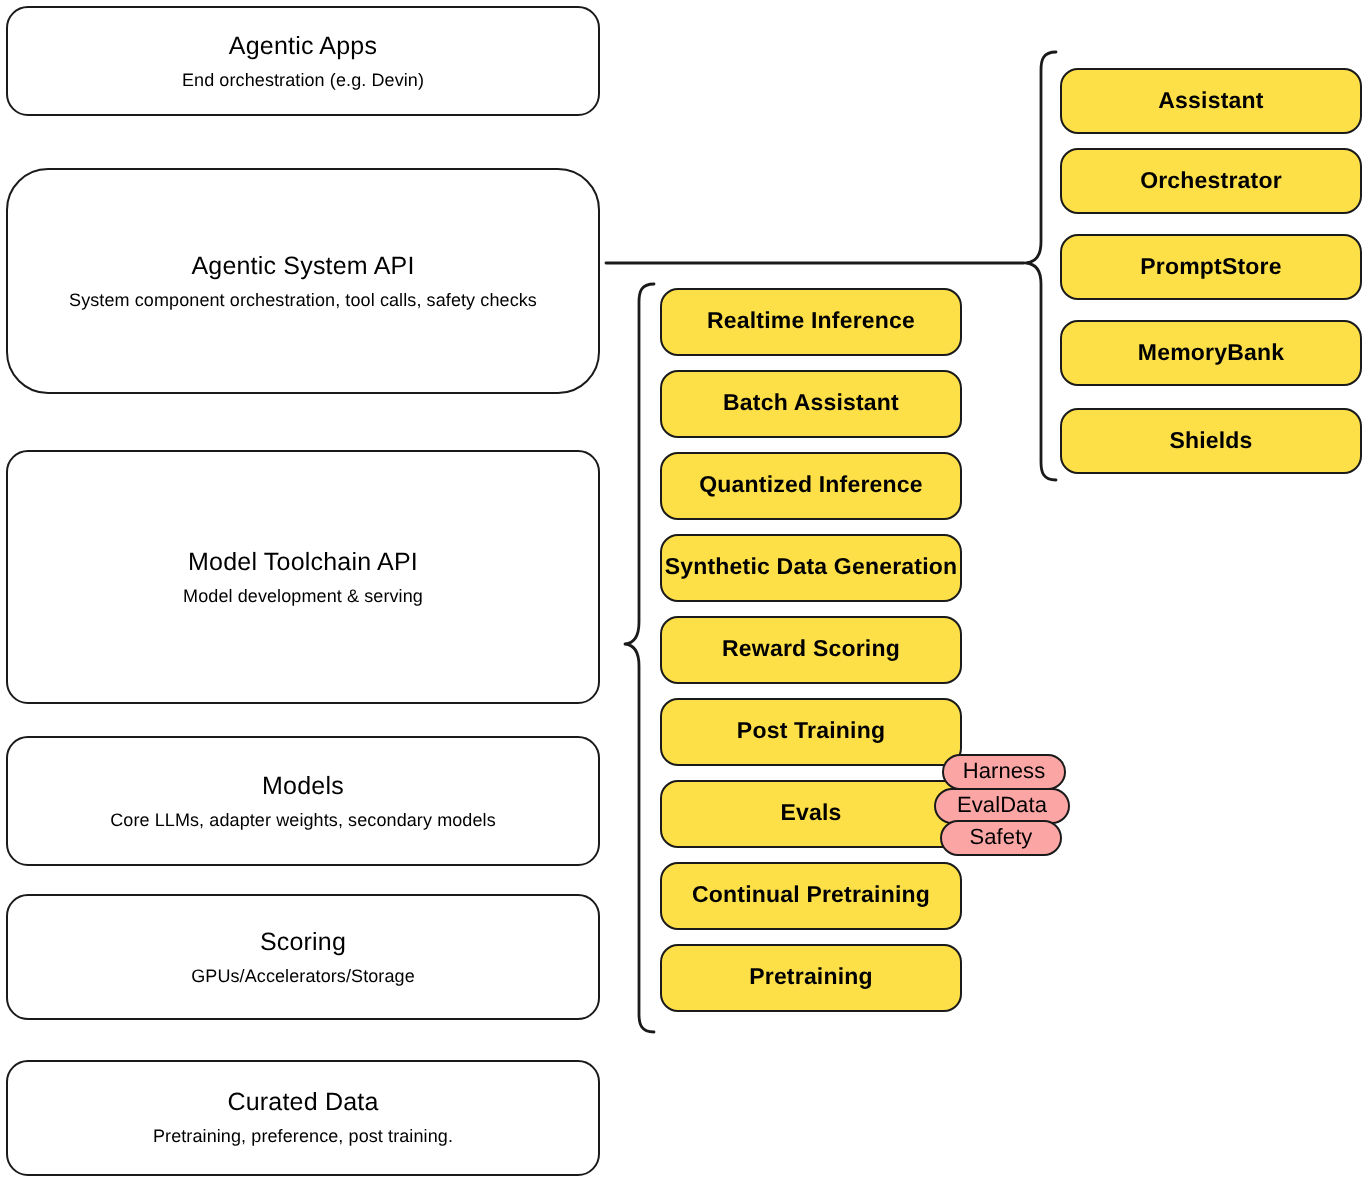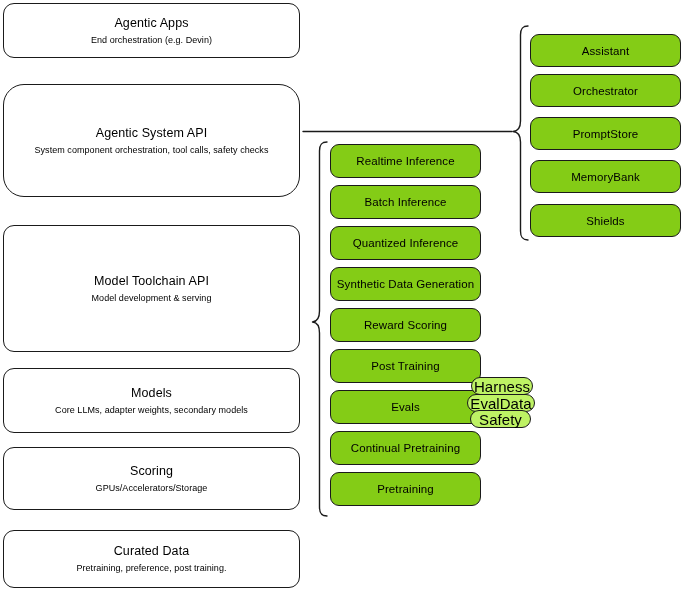--- a/index.html
+++ b/index.html
@@ -42,39 +42,40 @@
     line-height: 13px;
     margin-top: 3px;
     letter-spacing: 0.05px;
   }
   
   .cbox {
     position: absolute;
     box-sizing: border-box;
     border: 1.4px solid #1a1a1a;
     border-radius: 9px;
-    background: #84cc16;
+    background: #fde047;
     display: flex;
     align-items: center;
     justify-content: center;
     font-size: 11.5px;
     color: #000000;
     letter-spacing: 0.1px;
+    font-weight: bold;
   }
   
   .opill {
     position: absolute;
     box-sizing: border-box;
     border: 1.4px solid #1a1a1a;
     border-radius: 999px;
-    background: #bef264;
+    background: #fca5a5;
     display: flex;
     align-items: center;
     justify-content: center;
-    font-size: 15px;
+    font-size: 11px;
     color: #000000;
     letter-spacing: 0.05px;
   }
   
   .svg-layer {
     position: absolute;
     left: 0;
     top: 0;
     width: 682px;
     height: 591px;
@@ -139,21 +140,21 @@
     <div class="layer-sub">GPUs/Accelerators/Storage</div>
   </div>
 
   <div class="rbox" style="left:3px; top:530px; width:297px; height:58px;">
     <div class="layer-title">Curated Data</div>
     <div class="layer-sub">Pretraining, preference, post training.</div>
   </div>
 
   <div class="cbox" style="left:330px; top:144px; width:151px; height:34px;">Realtime Inference</div>
 
-  <div class="cbox" style="left:330px; top:185px; width:151px; height:34px;">Batch Inference</div>
+  <div class="cbox" style="left:330px; top:185px; width:151px; height:34px;">Batch Assistant</div>
 
   <div class="cbox" style="left:330px; top:226px; width:151px; height:34px;">Quantized Inference</div>
 
   <div class="cbox" style="left:330px; top:267px; width:151px; height:34px;">Synthetic Data Generation</div>
 
   <div class="cbox" style="left:330px; top:308px; width:151px; height:34px;">Reward Scoring</div>
 
   <div class="cbox" style="left:330px; top:349px; width:151px; height:34px;">Post Training</div>
 
   <div class="cbox" style="left:330px; top:390px; width:151px; height:34px;">Evals</div>

